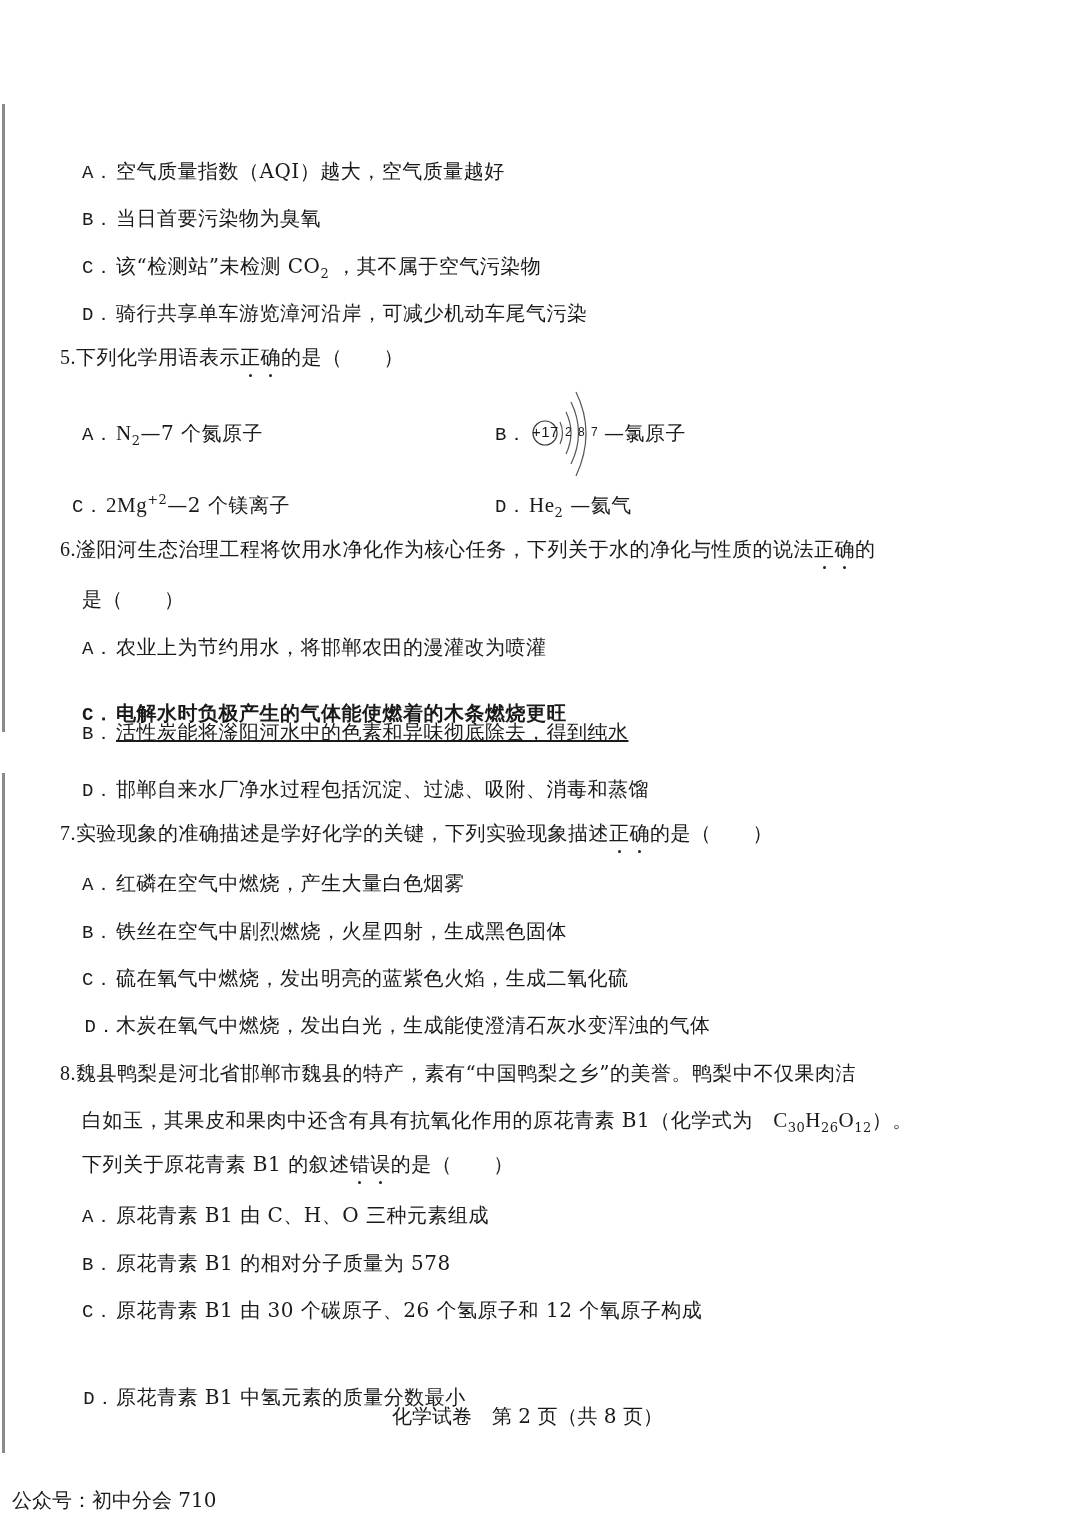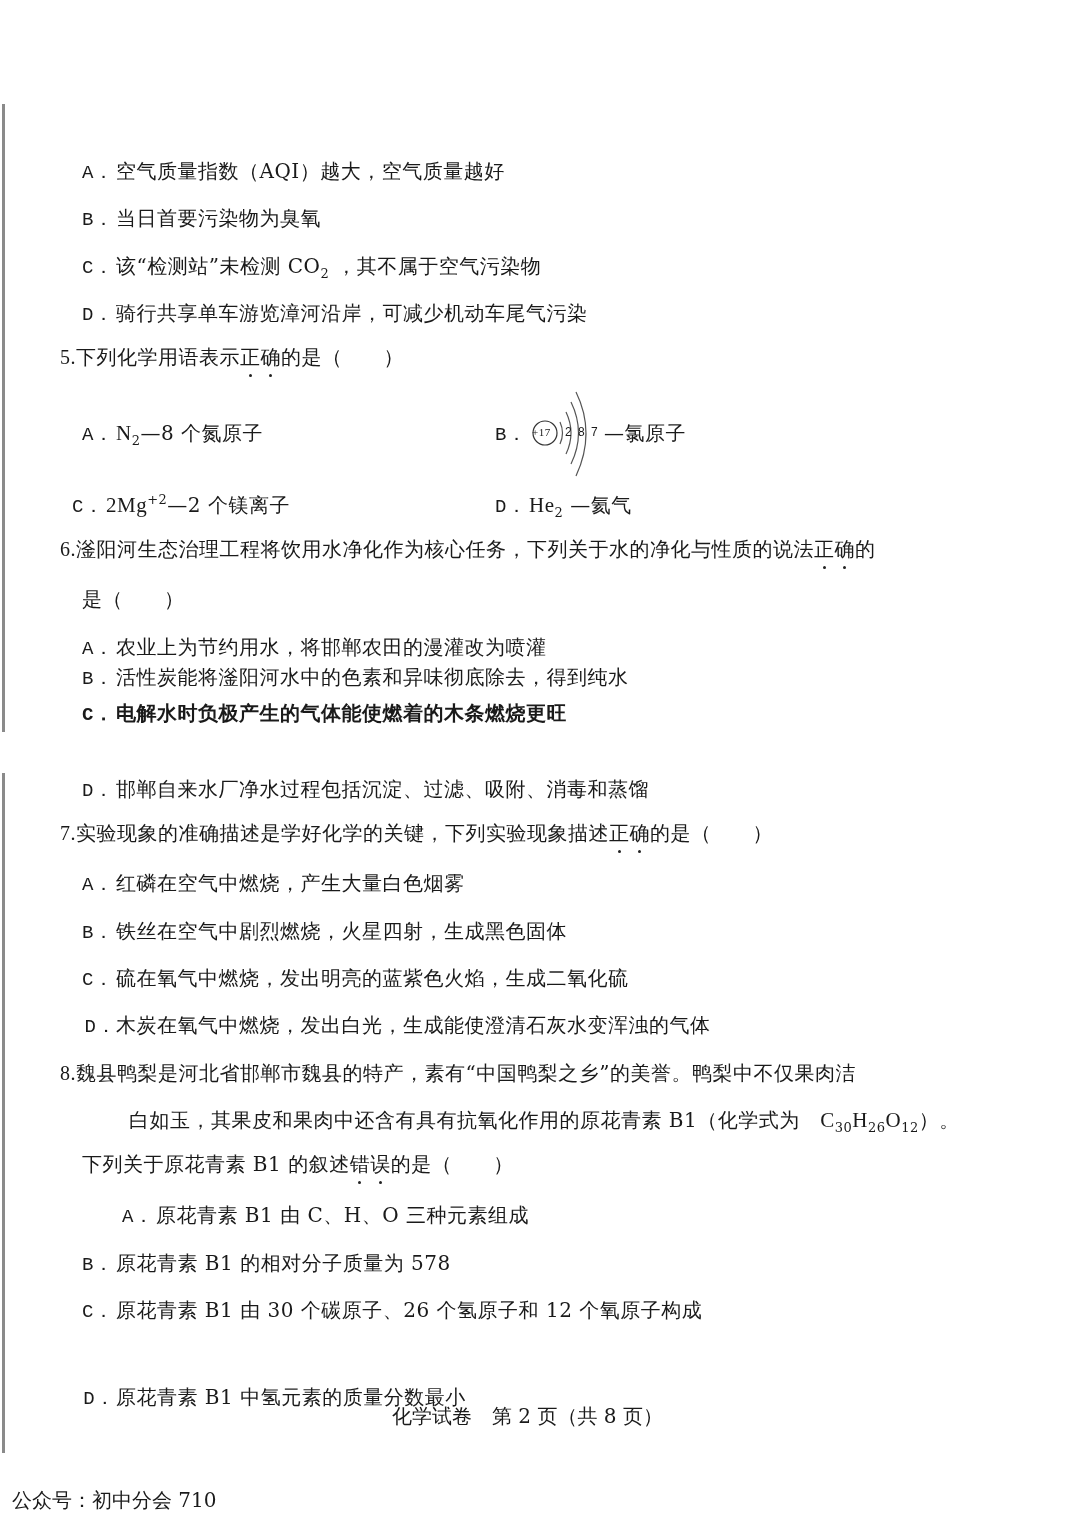--- a/index.html
+++ b/index.html
@@ -33,35 +33,35 @@
   <span class="opt-letter">C．</span><span>该“检测站”未检测 CO</span><sub>2</sub><span> ，其不属于空气污染物</span>
 </div>
 <div class="line" style="left:82px;top:300px;">
   <span class="opt-letter">D．</span><span>骑行共享单车游览漳河沿岸，可减少机动车尾气污染</span>
 </div>
 
 <div class="line" style="left:60px;top:344px;">
   <span class="num">5.</span><span>下列化学用语表示</span><span class="emph">正</span><span class="emph">确</span><span>的是（　　）</span>
 </div>
 <div class="line" style="left:82px;top:420px;">
-  <span class="opt-letter">A．</span><span class="latin">N</span><sub>2</sub><span>—8 个氮原子</span>
+  <span class="opt-letter">A．</span><span class="latin">N</span><sub>2</sub><span>—7 个氮原子</span>
 </div>
 <div class="line" style="left:495px;top:420px;">
   <span class="opt-letter">B．</span>
 </div>
 <div class="atom" style="left:528px;top:384px;width:80px;height:100px;">
   <svg width="80" height="100" viewBox="0 0 80 100">
     <circle cx="17" cy="49" r="12" fill="none" stroke="#333" stroke-width="1.2"></circle>
     <path d="M32 38 Q37 49 32 60" fill="none" stroke="#555" stroke-width="1.2"></path>
     <path d="M38 28 Q48 49 38 70" fill="none" stroke="#555" stroke-width="1.2"></path>
     <path d="M43 18 Q58 49 43 80" fill="none" stroke="#555" stroke-width="1.2"></path>
     <path d="M48 8 Q68 49 48 92" fill="none" stroke="#555" stroke-width="1.2"></path>
   </svg>
 </div>
-<div class="line" style="left:532px;top:425px;font-size:11px;line-height:14px;font-family:Liberation Serif, serif;">
+<div class="line" style="left:532px;top:425px;font-size:15px;line-height:14px;font-family:Liberation Sans, sans-serif;">
   <span>+17</span>
 </div>
 <div class="line" style="left:565px;top:424px;font-size:12px;line-height:16px;font-family:'Liberation Sans',sans-serif;word-spacing:2px;">
   <span>2 8 7</span>
 </div>
 <div class="line" style="left:604px;top:420px;">
   <span>—氯原子</span>
 </div>
 <div class="line" style="left:72px;top:492px;">
   <span class="opt-letter">C．</span><span class="latin">2Mg</span><sup>+2</sup><span>—2 个镁离子</span>
@@ -72,21 +72,21 @@
 
 <div class="line" style="left:60px;top:536px;">
   <span class="num">6.</span><span>滏阳河生态治理工程将饮用水净化作为核心任务，下列关于水的净化与性质的说法</span><span class="emph">正</span><span class="emph">确</span><span>的</span>
 </div>
 <div class="line" style="left:82px;top:586px;">
   <span>是（　　）</span>
 </div>
 <div class="line" style="left:82px;top:634px;">
   <span class="opt-letter">A．</span><span>农业上为节约用水，将邯郸农田的漫灌改为喷灌</span>
 </div>
-<div class="line" style="left:82px;top:664px;">
+<div class="line" style="left:82px;top:719px;text-decoration:underline;">
   <span class="opt-letter">B．</span><span>活性炭能将滏阳河水中的色素和异味彻底除去，得到纯水</span>
 </div>
 <div class="line" style="left:82px;top:700px;font-weight:bold;">
   <span class="opt-letter">C．</span><span>电解水时负极产生的气体能使燃着的木条燃烧更旺</span>
 </div>
 <div class="line" style="left:82px;top:776px;">
   <span class="opt-letter">D．</span><span>邯郸自来水厂净水过程包括沉淀、过滤、吸附、消毒和蒸馏</span>
 </div>
 
 <div class="line" style="left:60px;top:820px;text-align:center;">
@@ -101,27 +101,27 @@
 <div class="line" style="left:82px;top:965px;">
   <span class="opt-letter">C．</span><span>硫在氧气中燃烧，发出明亮的蓝紫色火焰，生成二氧化硫</span>
 </div>
 <div class="line" style="left:82px;top:1012px;text-align:right;">
   <span class="opt-letter">D．</span><span>木炭在氧气中燃烧，发出白光，生成能使澄清石灰水变浑浊的气体</span>
 </div>
 
 <div class="line" style="left:60px;top:1060px;">
   <span class="num">8.</span><span>魏县鸭梨是河北省邯郸市魏县的特产，素有“中国鸭梨之乡”的美誉。鸭梨中不仅果肉洁</span>
 </div>
-<div class="line" style="left:82px;top:1107px;margin-left:47px;">
+<div class="line" style="left:82px;top:1107px;">
   <span>白如玉，其果皮和果肉中还含有具有抗氧化作用的原花青素 B1（化学式为　</span><span class="latin">C</span><sub>30</sub><span class="latin">H</span><sub>26</sub><span class="latin">O</span><sub>12</sub><span>）。</span>
 </div>
 <div class="line" style="left:82px;top:1151px;">
   <span>下列关于原花青素 B1 的叙述</span><span class="emph">错</span><span class="emph">误</span><span>的是（　　）</span>
 </div>
-<div class="line" style="left:82px;top:1202px;margin-left:40px;">
+<div class="line" style="left:82px;top:1202px;">
   <span class="opt-letter">A．</span><span>原花青素 B1 由 C、H、O 三种元素组成</span>
 </div>
 <div class="line" style="left:82px;top:1250px;">
   <span class="opt-letter">B．</span><span>原花青素 B1 的相对分子质量为 578</span>
 </div>
 <div class="line" style="left:82px;top:1297px;">
   <span class="opt-letter">C．</span><span>原花青素 B1 由 30 个碳原子、26 个氢原子和 12 个氧原子构成</span>
 </div>
 <div class="line" style="left:82px;top:1384px;text-align:center;">
   <span class="opt-letter">D．</span><span>原花青素 B1 中氢元素的质量分数最小</span>

